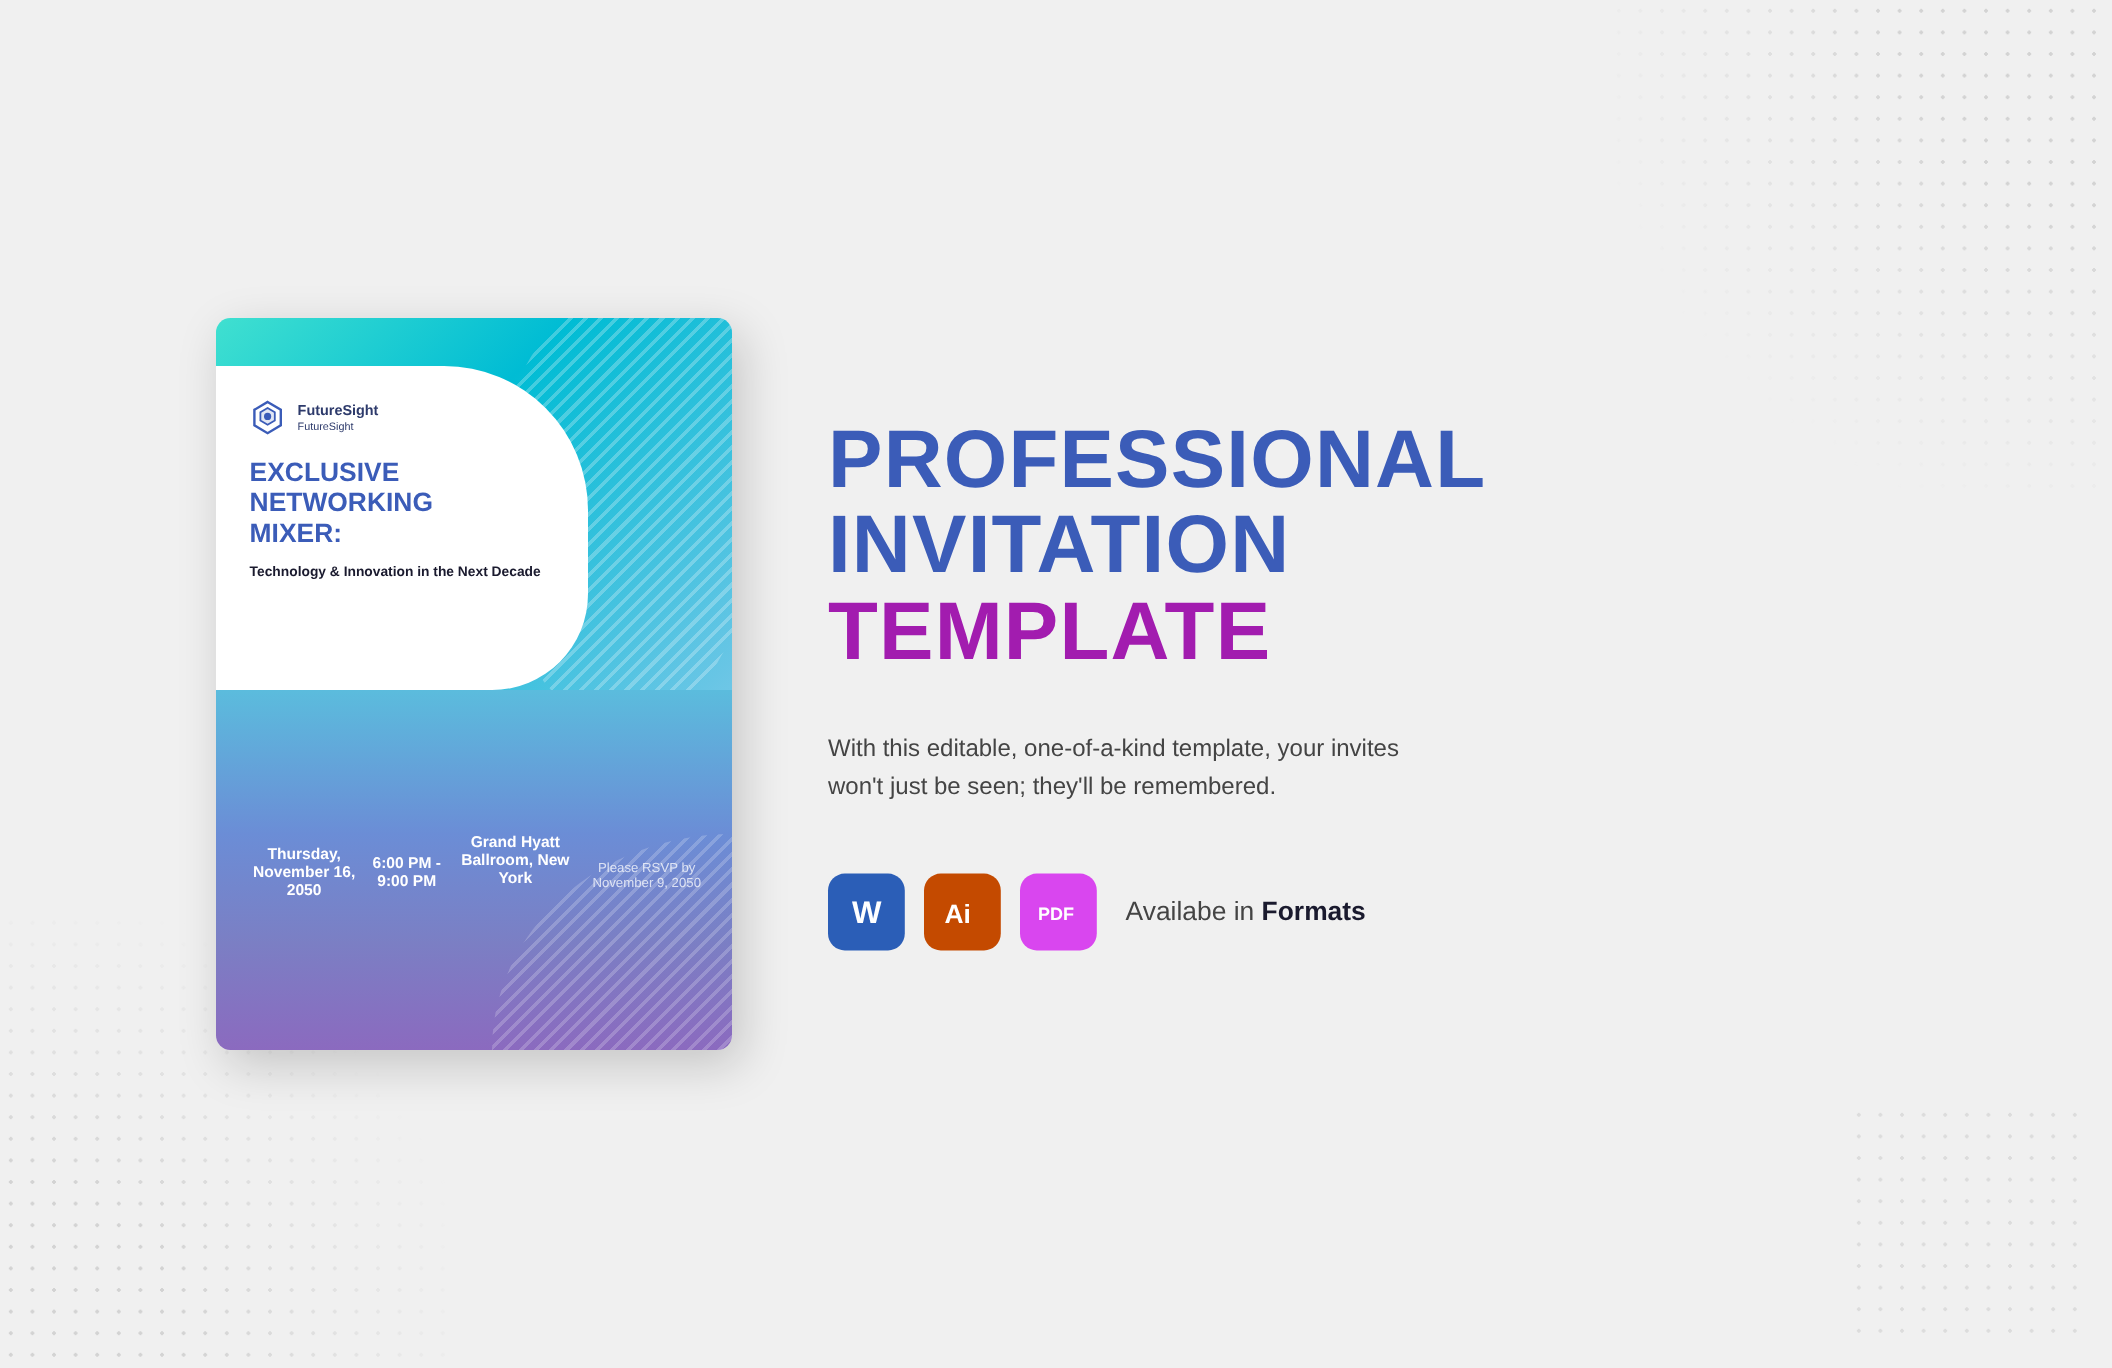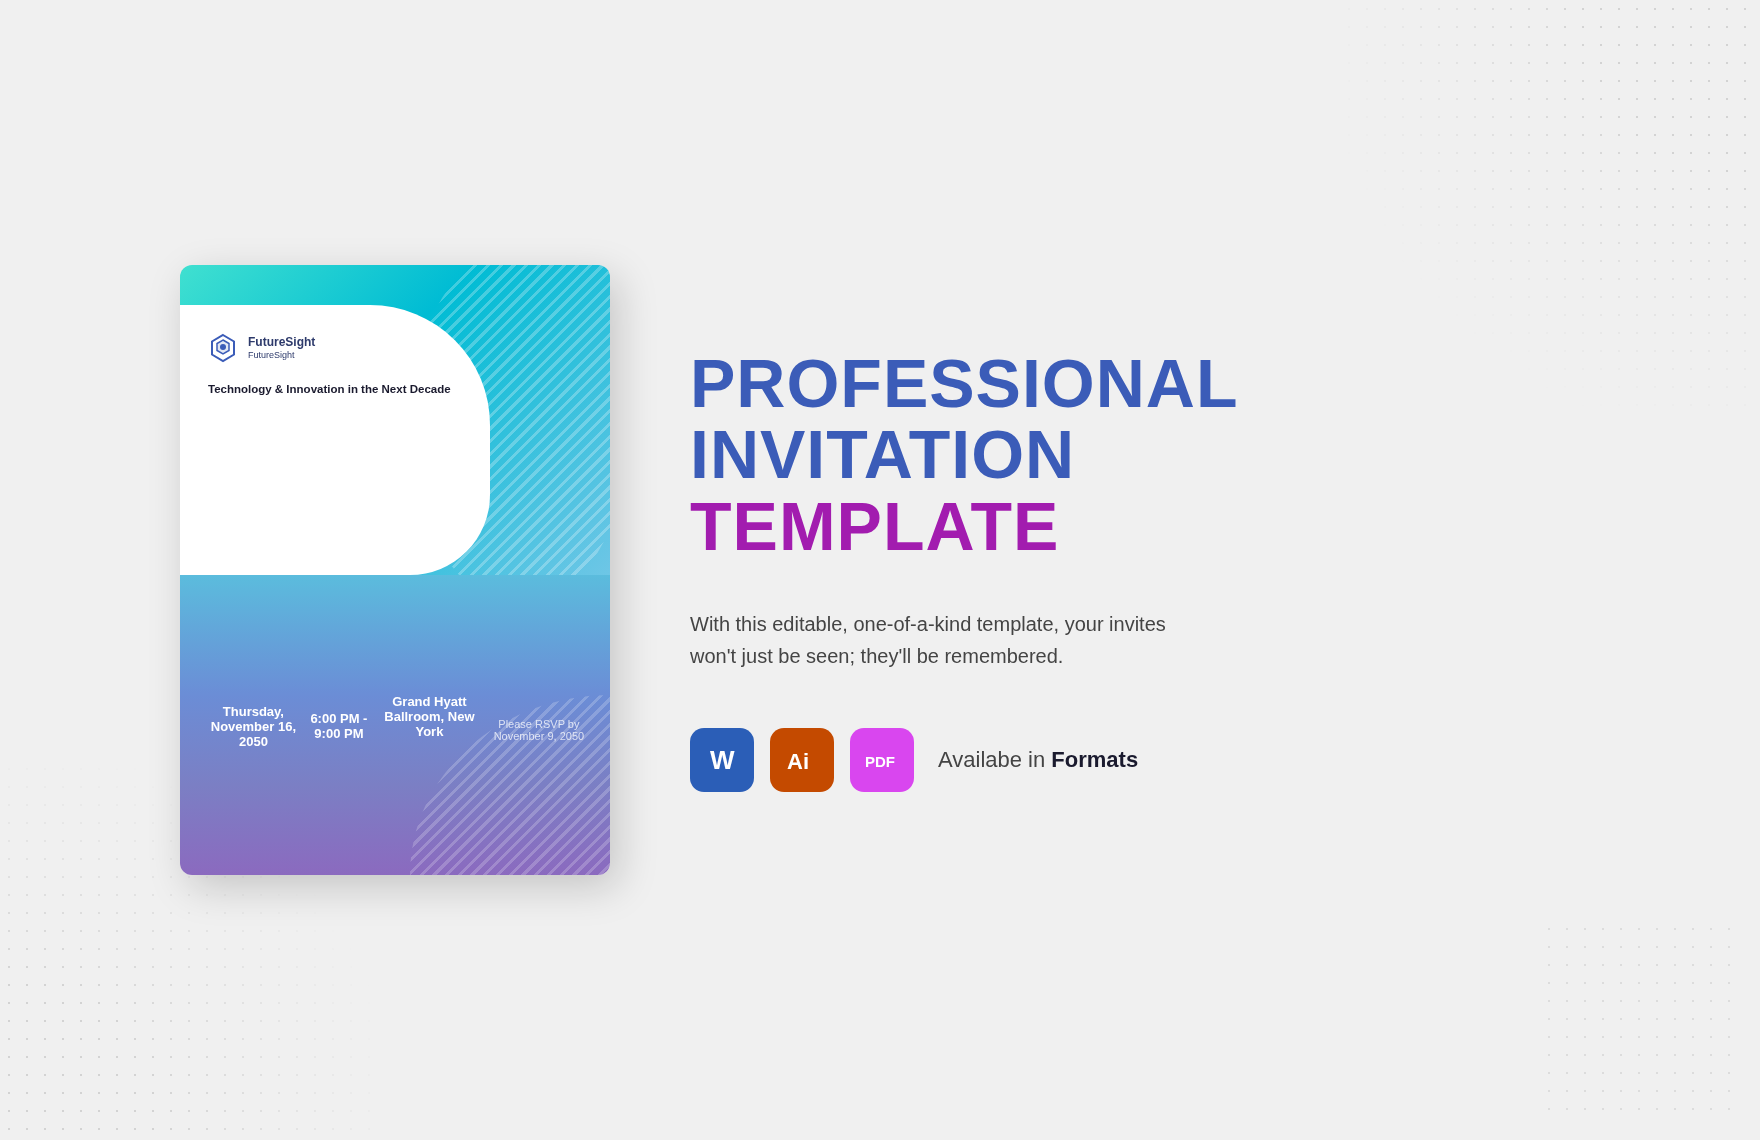--- a/index.html
+++ b/index.html
@@ -331,20 +331,23 @@
               <path d="M15 7L21 10.5V17.5L15 21L9 17.5V10.5L15 7Z" stroke="#3b5cb8" stroke-width="1.5" fill="#3b5cb8" fill-opacity="0.15"></path>
               <circle cx="15" cy="14" r="3" fill="#3b5cb8"></circle>
             </svg>
           </div>
           <div class="logo-text-block">
             <span class="logo-name">FutureSight</span>
             <span class="logo-sub">FutureSight</span>
           </div>
         </div>
 
+        <div class="event-title">
+          EXCLUSIVE<br>NETWORKING<br>MIXER:
+        </div>
         <div class="event-subtitle">Technology &amp; Innovation in the
 Next Decade</div>
       </div>
     </div>
 
     <div class="card-bottom">
       <div class="card-bottom-lines"></div>
       <div class="event-date">Thursday, November 16, 2050</div>
       <div class="event-time">6:00 PM - 9:00 PM</div>
       <div class="event-venue">Grand Hyatt Ballroom, New York</div>

